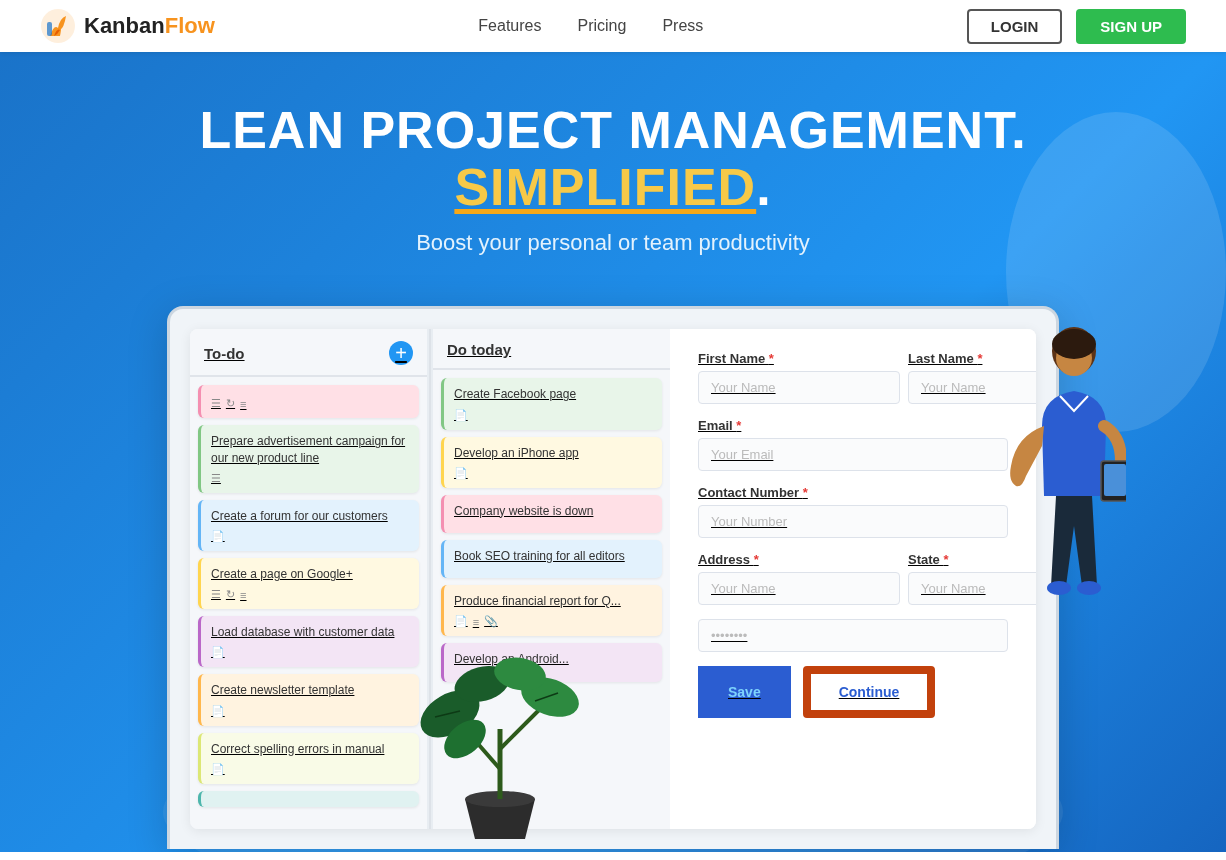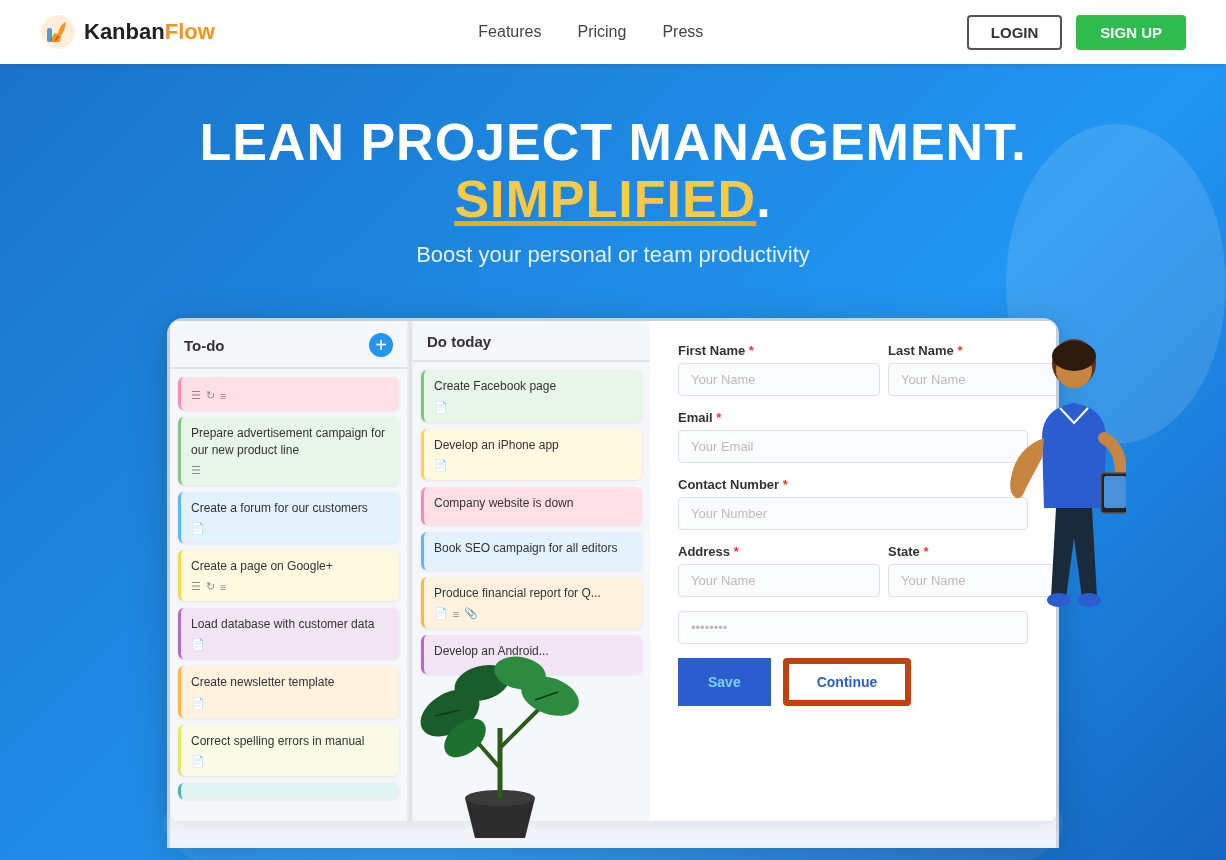--- a/index.html
+++ b/index.html
@@ -1,21 +1,21 @@
 <!DOCTYPE html>
 <html><head>
   <meta charset="utf-8">
   <style>
     * { margin: 0; padding: 0; box-sizing: border-box; }
     body { font-family: 'Segoe UI', Arial, sans-serif; width: 1226px; overflow-x: hidden; background: #fff; }
 
     
     .navbar {
       display: flex; align-items: center; justify-content: space-between;
-      padding: 0 40px; height: 64px; background: #fff;
+      padding: 0 40px; height: 52px; background: #fff;
       box-shadow: 0 1px 4px rgba(0,0,0,0.1); position: relative; z-index: 10;
     }
     .logo { display: flex; align-items: center; gap: 8px; text-decoration: none; }
     .logo-icon { width: 36px; height: 36px; }
     .logo-text { font-size: 22px; font-weight: 700; }
     .logo-text span.black { color: #222; }
     .logo-text span.orange { color: #f7931e; }
     .nav-links { display: flex; align-items: center; gap: 36px; }
     .nav-link { text-decoration: none; color: #444; font-size: 16px; font-weight: 500; }
     .nav-actions { display: flex; gap: 14px; align-items: center; }
@@ -51,23 +51,24 @@
     
     .mockup-area {
       position: relative; display: flex; justify-content: center;
       align-items: flex-start; gap: 0;
     }
 
     
     .device-frame {
       background: #f0f4f8; border-radius: 16px 16px 0 0;
       border: 3px solid #ccd6e0; border-bottom: none;
-      width: 892px; min-height: 530px;
+      padding: 20px; width: 892px; min-height: 530px;
       position: relative; z-index: 2;
       box-shadow: 0 8px 40px rgba(0,0,0,0.18);
+      text-decoration: underline;
     }
     .device-inner {
       display: flex; gap: 0; border-radius: 8px; overflow: hidden;
       background: #fff; box-shadow: 0 2px 12px rgba(0,0,0,0.08);
       height: 500px;
     }
 
     
     .kanban-board {
       width: 480px; min-width: 480px; background: #e8edf2;
@@ -132,21 +133,21 @@
     }
     .form-input::placeholder { color: #bbb; }
     .form-actions { display: flex; gap: 12px; margin-top: 10px; }
     .btn-save {
       background: #2b5dd1; color: #7dd3fc; border: none;
       border-radius: 0; padding: 10px 30px; font-size: 14px;
       font-weight: 600; cursor: pointer;
     }
     .btn-continue {
       background: #fff; color: #2b5dd1;
-      border: 6px solid #c2410c; border-radius: 4px;
+      border: 8px solid #c2410c; border-radius: 4px;
       padding: 10px 28px; font-size: 14px; font-weight: 600; cursor: pointer;
     }
     .bubble-right {
       position: absolute; right: 0; top: 60px;
       width: 220px; height: 320px;
       background: rgba(255,255,255,0.12); border-radius: 50%;
       z-index: 1;
     }
     .bubble-bottom {
       position: absolute; bottom: -60px; left: 50%;
@@ -288,21 +289,21 @@
                 <div class="card-footer">
                   <span class="card-icon">📄</span>
                 </div>
               </div>
 
               <div class="kanban-card card-pink">
                 <div class="card-text">Company website is down</div>
               </div>
 
               <div class="kanban-card card-blue">
-                <div class="card-text">Book SEO campaign for all editors</div>
+                <div class="card-text">Book SEO training for all editors</div>
               </div>
 
               <div class="kanban-card card-orange">
                 <div class="card-text">Produce financial report for Q...</div>
                 <div class="card-footer">
                   <span class="card-icon">📄</span>
                   <span class="card-icon">≡</span>
                   <span class="card-icon">📎</span>
                 </div>
               </div>

